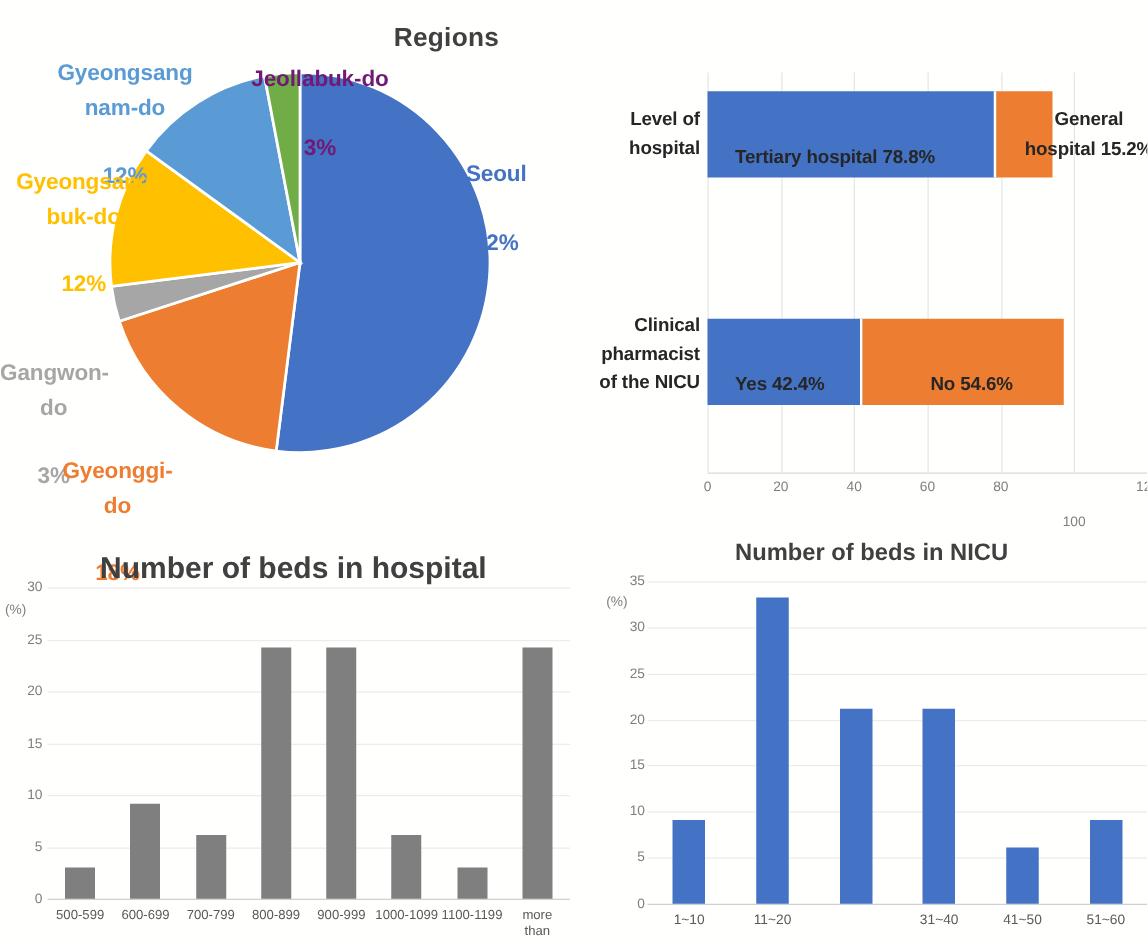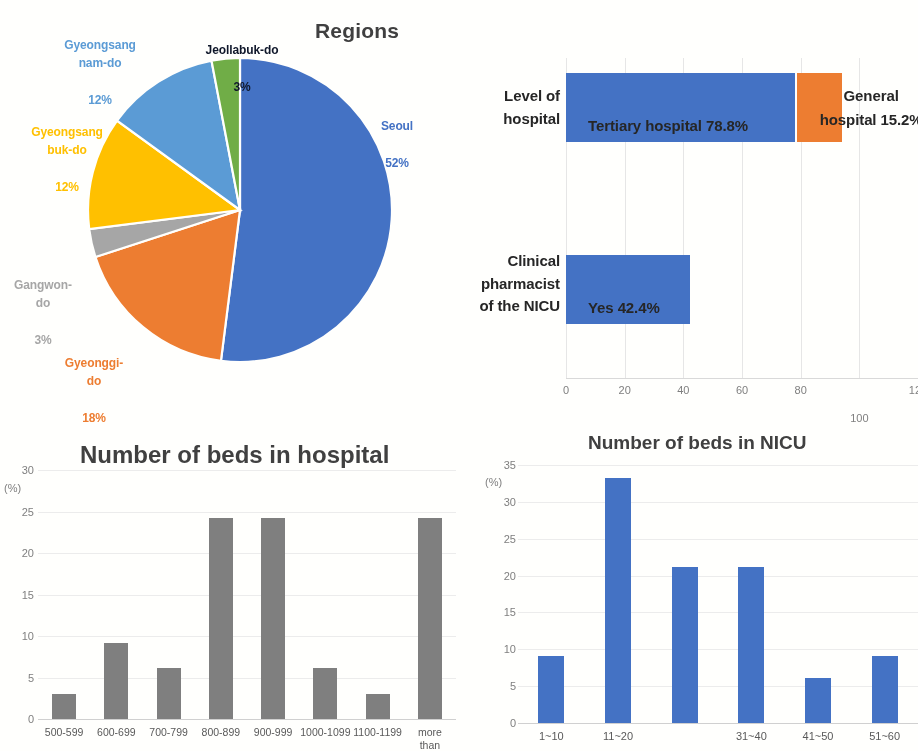--- a/index.html
+++ b/index.html
@@ -34,29 +34,29 @@
     left: 315px; top: 19px;
     font-size: 21px;
     letter-spacing: .2px;
   }
 
   #pie-svg { position: absolute; left: 85px; top: 55px; }
 
   .pie-label {
     position: absolute;
     font-weight: bold;
-    font-size: 12px;
+    font-size: 18px;
     line-height: 1.52;
     text-align: center;
     white-space: pre-line;
     letter-spacing: -.1px;
   }
 
   #lbl-gsnam   { left: 30px;  top: 18px;  width: 140px; color: #5B9BD5; }
-  #lbl-jeolla  { left: 178px; top: 23px;  width: 128px; color: #0f172a; }
+  #lbl-jeolla  { left: 192px; top: 23px;  width: 128px; color: #701a75; }
   #lbl-seoul   { left: 352px; top: 99px;  width: 90px;  color: #4472C4; }
   #lbl-gsbuk   { left: 2px;   top: 105px; width: 130px; color: #FFC000; }
   #lbl-gangwon { left: 0px;   top: 258px; width: 86px;  color: #A6A6A6; }
   #lbl-gyeonggi{ left: 46px;  top: 336px; width: 96px;  color: #ED7D31; }
 
   
   #stack-panel { left: 470px; top: 0; width: 448px; height: 425px; }
 
   #stack-plot {
     position: absolute;
@@ -251,20 +251,23 @@
         <div class="seg seg-orange" id="seg-general" style="width: 44.5867px;">
           <span class="seg-label wrap" style="left:4px;">General
 hospital 15.2%</span>
         </div>
       </div>
 
       <div class="stack-row" id="row-pharm" style="top:197px;">
         <div class="seg seg-blue" id="seg-yes" style="width: 124.373px;">
           <span class="seg-label inside">Yes 42.4%</span>
         </div>
+        <div class="seg seg-orange" id="seg-no" style="width: 160.16px;">
+          <span class="seg-label inside" style="left:54px;">No 54.6%</span>
+        </div>
       </div>
 
       <div class="xaxis-line" style="top:320px;"></div>
       <div id="stack-xticks">
           <div class="xtick" style="left: 0px; top: 326px;">0</div>
           <div class="xtick" style="left: 58.6667px; top: 326px;">20</div>
           <div class="xtick" style="left: 117.333px; top: 326px;">40</div>
           <div class="xtick" style="left: 176px; top: 326px;">60</div>
           <div class="xtick" style="left: 234.667px; top: 326px;">80</div>
           <div class="xtick" style="left: 293.333px; top: 326px; margin-top: 28px;">100</div>

